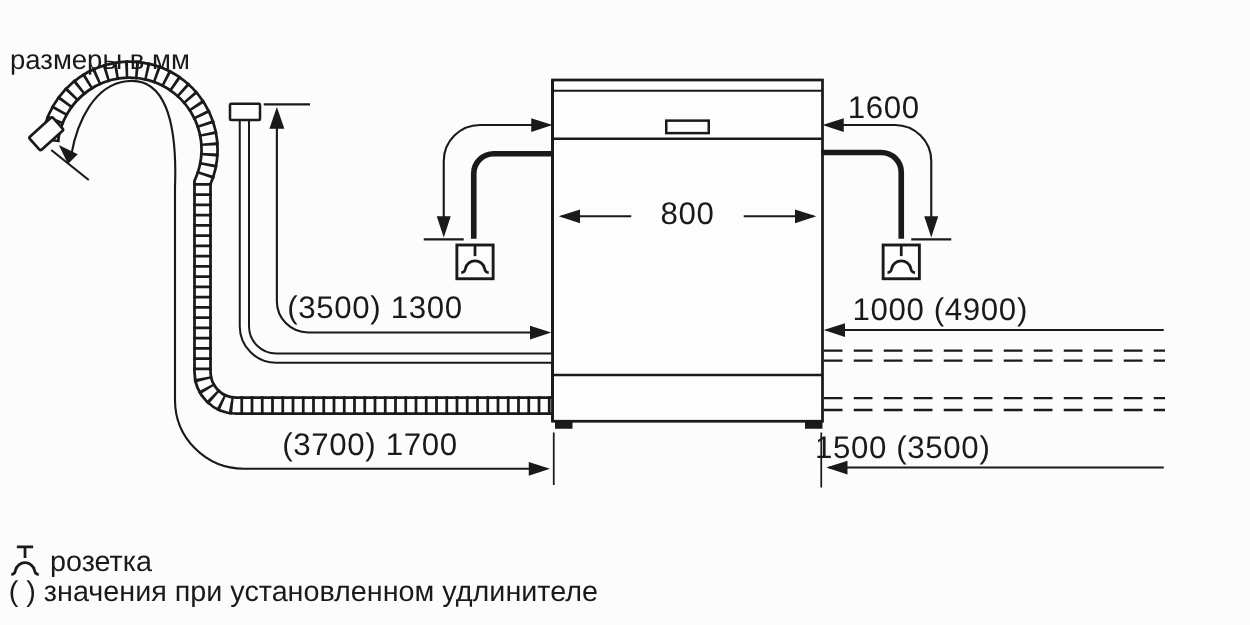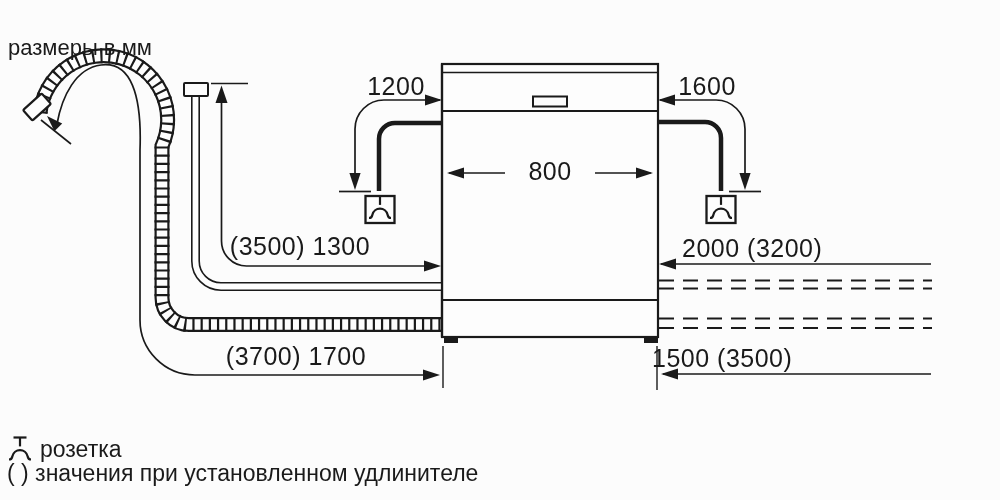--- a/index.html
+++ b/index.html
@@ -127,29 +127,28 @@
     </g>
   </svg>
 
   <svg width="30" height="30" viewBox="-15 -14 30 30" style="left:5px;top:436px;">
     <use href="#sock" transform="translate(0,1)"></use>
     <path d="M -6.5,-12.5 H 6.5" stroke="#1a1a1a" stroke-width="2.2" fill="none"></path>
   </svg>
 
   <div class="lbl title" style="left:8px;top:16px;margin-top:20px;">размеры в мм</div>
 
-  <div class="lbl dim ctr" style="left:336px;top:73px;width:120px;">1200</div>
 
   <div class="lbl dim ctr" style="left:647px;top:73px;width:120px;">1600</div>
 
   <div class="lbl dim ctr" style="left:490px;top:158px;width:120px;">800</div>
 
   <div class="lbl dim rgt" style="left:180px;top:233px;width:240px;">(3500) 1300</div>
 
-  <div class="lbl dim" style="left:682px;top:235px;">2000 (3200)</div>
+  <div class="lbl dim" style="left:682px;top:235px;">1000 (4900)</div>
 
   <div class="lbl dim rgt" style="left:176px;top:343px;width:240px;">(3700) 1700</div>
 
   <div class="lbl dim" style="left:652px;top:345px;">1500 (3500)</div>
 
   <div class="lbl legend" style="left:40px;top:437px;">розетка</div>
 
   <div class="lbl legend" style="left:7px;top:461px;text-align:right;">( ) значения при установленном удлинителе</div>
 
 </div>

